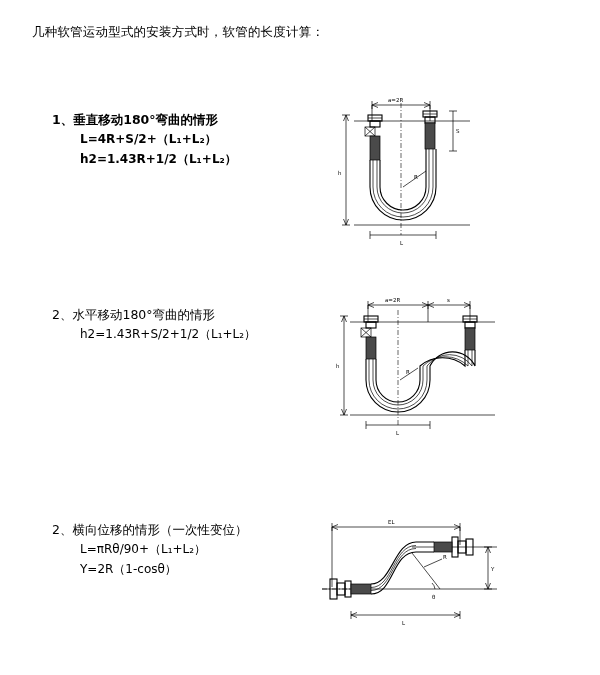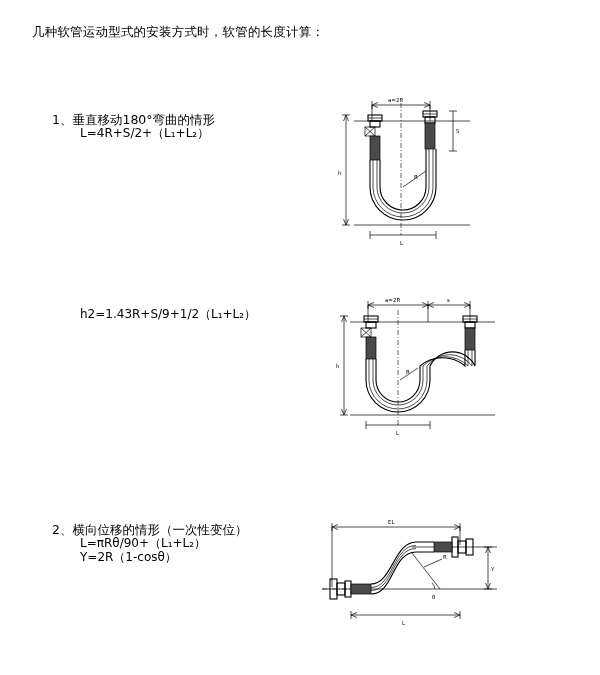--- a/index.html
+++ b/index.html
@@ -39,21 +39,21 @@
   .case-title {
     white-space: nowrap;
     font-size: 12.5px;
   }
   .formula {
     white-space: nowrap;
     font-size: 12px;
     margin-left: 28px;
   }
   .formula-row {
-    margin-top: 0;
+    margin-top: 6px;
   }
   .fig {
     position: absolute;
   }
   svg {
     display: block;
   }
   .ln {
     stroke: #000;
     fill: none;
@@ -78,23 +78,24 @@
   }
 </style>
 </head>
 <body>
 
 <div class="page">
 
   <div class="heading">几种软管运动型式的安装方式时，软管的长度计算：</div>
 
   <div class="case" style="left:0; top:105px;">
-    <div class="case-text" style="left:52px; top:8px; width:260px;">
+    <div class="case-text" style="left:52px; top:8px; width:260px;font-weight:bold;">
       <div class="case-title">1、垂直移动180°弯曲的情形</div>
       <div class="formula formula-row">L=4R+S/2+（L₁+L₂）</div>
+      <div class="formula formula-row">h2=1.43R+1/2（L₁+L₂）</div>
     </div>
 
     <div class="fig" style="left:310px; top:-30px;">
       <svg width="230" height="190" viewBox="0 0 230 190">
 
         <g class="ln thin">
           <line x1="62" y1="30" x2="120" y2="30"></line>
           <line x1="62" y1="26" x2="62" y2="34"></line>
           <line x1="120" y1="26" x2="120" y2="34"></line>
           <line x1="62" y1="30" x2="68" y2="27.5"></line>
@@ -186,21 +187,22 @@
           <line x1="60" y1="156" x2="60" y2="164"></line>
           <line x1="126" y1="156" x2="126" y2="164"></line>
         </g>
         <text class="dimtext" x="90" y="170">L</text>
       </svg>
     </div>
   </div>
 
   <div class="case" style="left:0; top:300px;">
     <div class="case-text" style="left:52px; top:8px; width:270px;">
-      <div class="formula formula-row">h2=1.43R+S/9+1/2（L₁+L₂）</div>
+      <div class="case-title">2、水平移动180°弯曲的情形</div>
+      <div class="formula formula-row">h2=1.43R+S/2+1/2（L₁+L₂）</div>
     </div>
 
     <div class="fig" style="left:310px; top:-20px;">
       <svg width="230" height="170" viewBox="0 0 230 170">
 
         <g class="ln thin">
           <line x1="58" y1="25" x2="118" y2="25"></line>
           <line x1="58" y1="21" x2="58" y2="29"></line>
           <line x1="118" y1="21" x2="118" y2="29"></line>
           <line x1="58" y1="25" x2="64" y2="22.5"></line>

